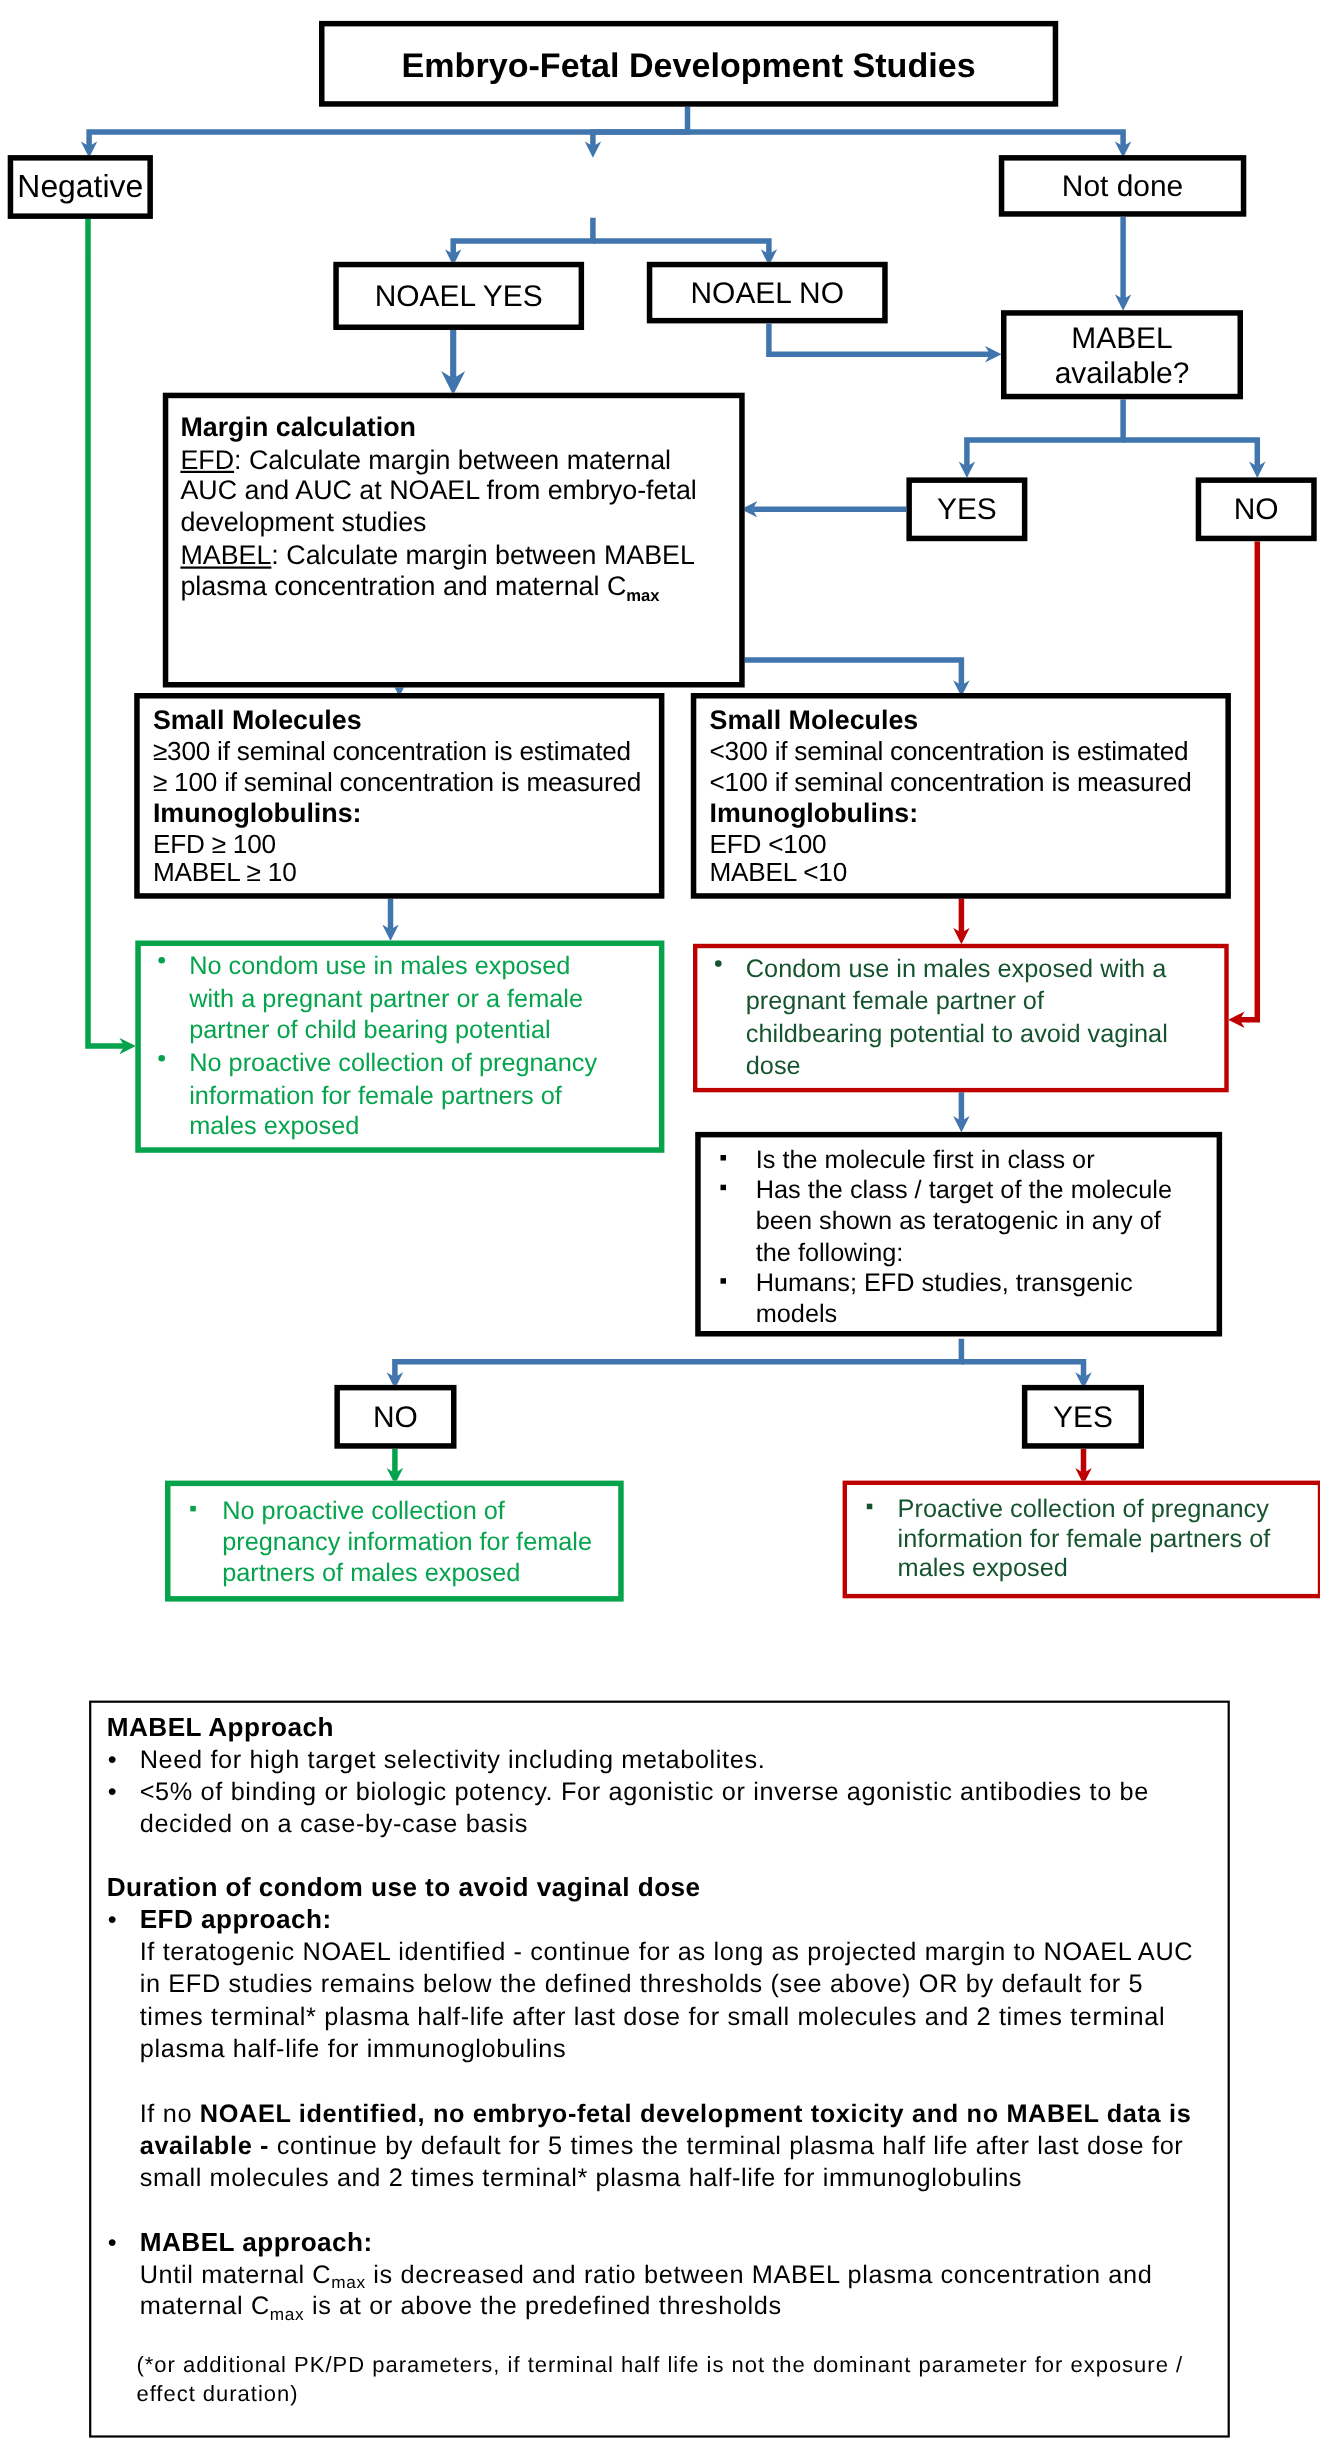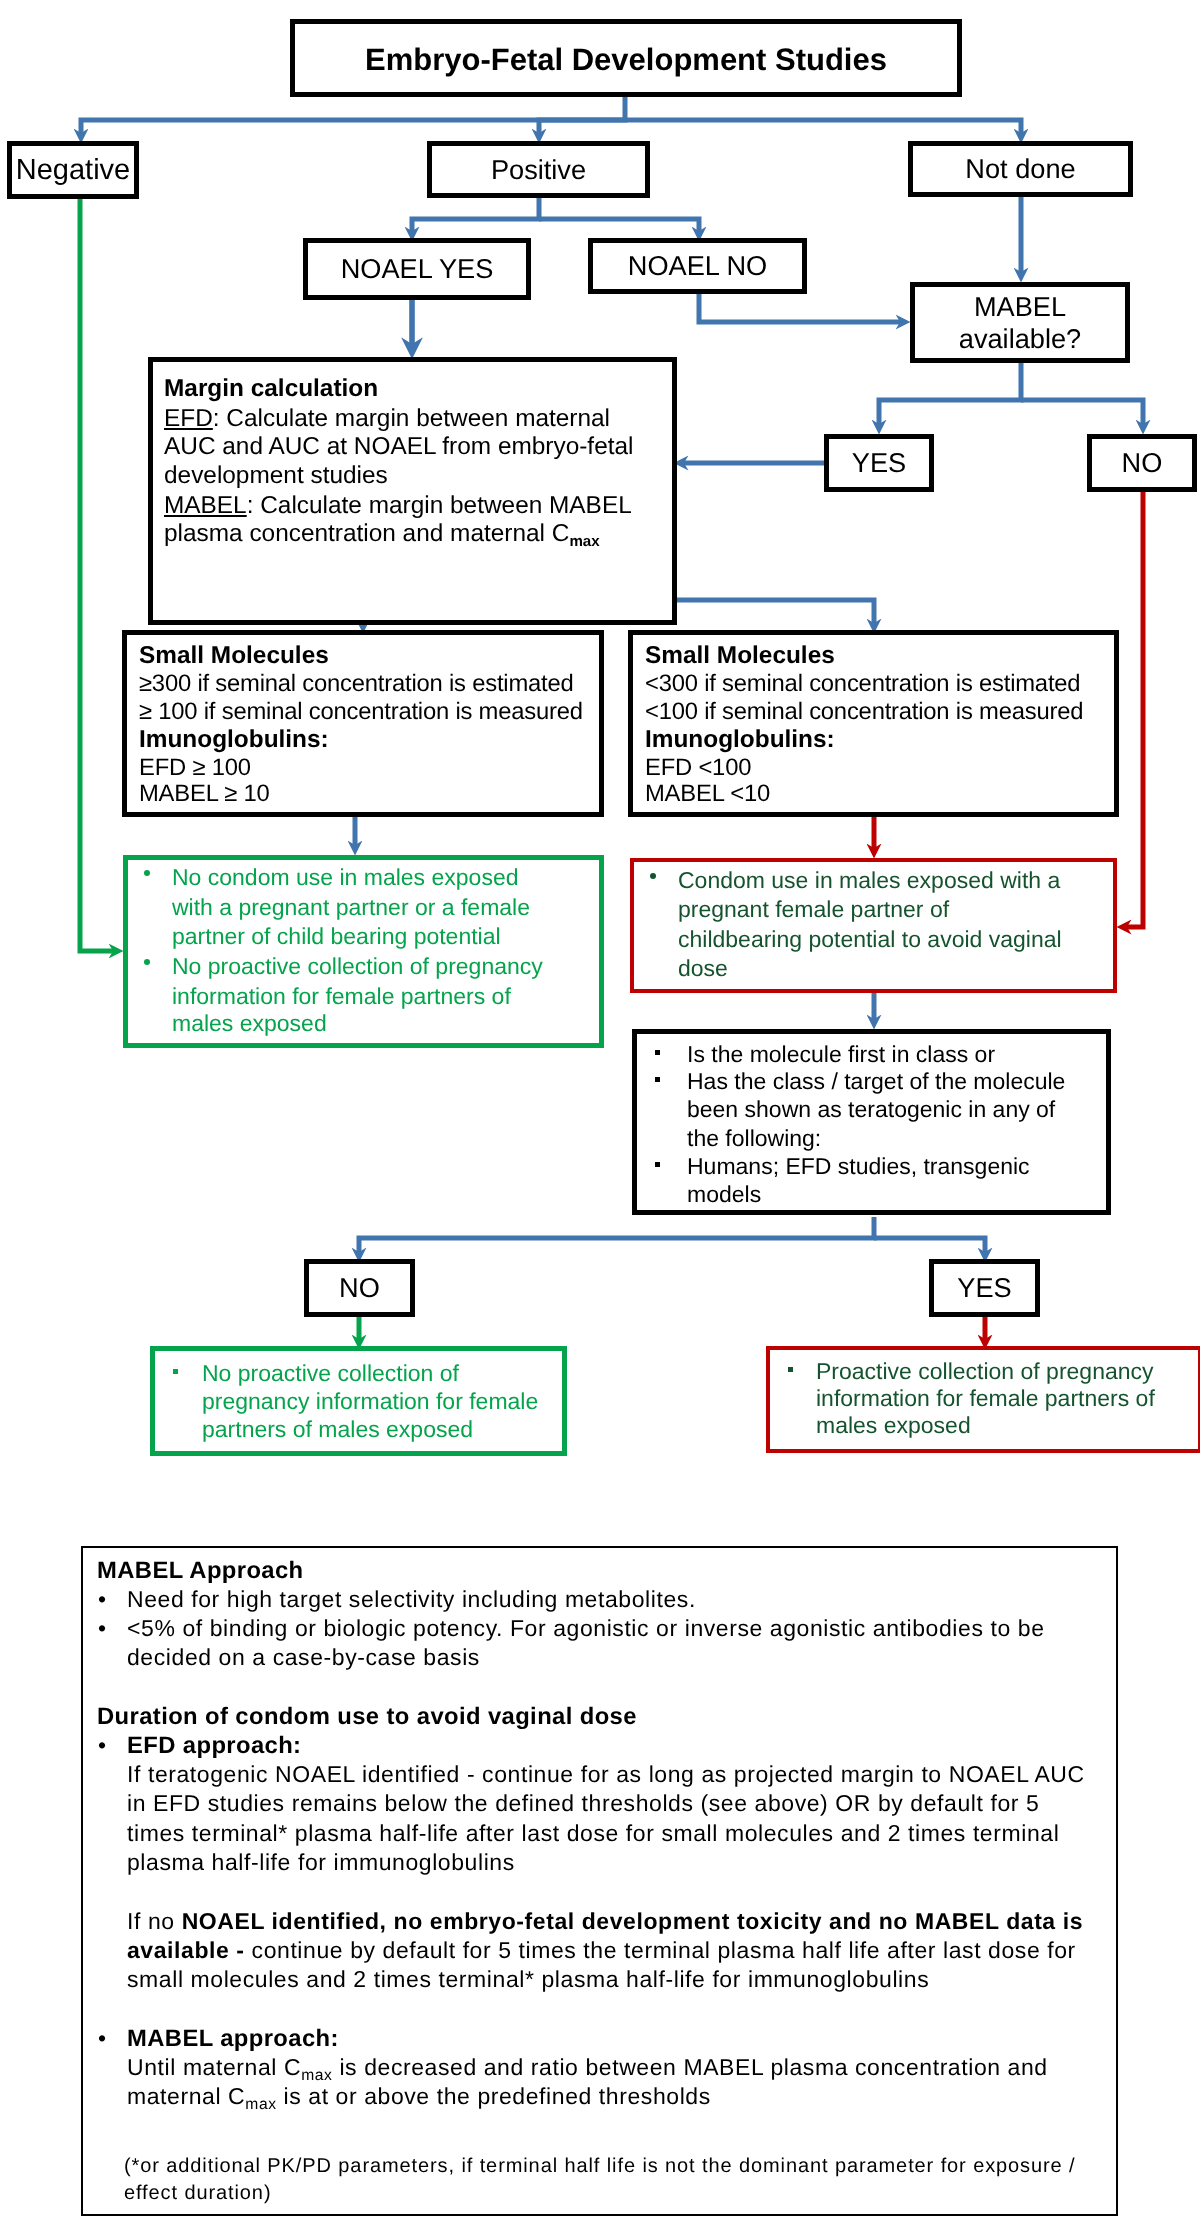--- a/index.html
+++ b/index.html
@@ -13,21 +13,21 @@
   .red{border:4px solid #bd0000;color:#14532d;}
   .thin{border-width:2px;}
   .ctr{display:flex;align-items:center;justify-content:center;text-align:center;}
   svg#lines{position:absolute;left:0;top:0;width:1200px;height:2218px;}
   sub{font-size:.62em;vertical-align:baseline;position:relative;top:.33em;font-weight:bold;}
   .nl sub{font-weight:normal;font-size:.68em;}
   .np{position:absolute;left:0;top:0;}
   .npn{position:absolute;left:-4px;top:8px;}
   .nl{position:absolute;white-space:nowrap;font-size:23px;line-height:29px;letter-spacing:.58px;}
   .nl.b{font-weight:bold;font-size:23.8px;letter-spacing:.4px;}
-  .nf{position:absolute;white-space:nowrap;font-size:20px;line-height:27px;letter-spacing:.9px;margin-top:16px;}
+  .nf{position:absolute;white-space:nowrap;font-size:20px;line-height:27px;letter-spacing:.9px;}
   .bu{position:absolute;font-size:23px;line-height:29px;}
   .fl{position:absolute;white-space:nowrap;font-size:inherit;line-height:29px;}
   .np{font-size:23px;}
   .bud{position:absolute;width:6px;height:6px;border-radius:50%;background:currentColor;}
   .bus{position:absolute;width:5px;height:5px;background:currentColor;}
   .fl.b{font-weight:bold;font-size:24.4px;letter-spacing:0;}
   .ul{text-decoration:underline;}
 </style>
 </head>
 <body>
@@ -81,23 +81,20 @@
     </g>
   </svg>
 
   <div class="box blk ctr" style="left:290px;top:19px;width:672px;height:78px;font-size:31px;font-weight:bold;letter-spacing:0;padding-top:3px;box-sizing:border-box">
     <span>Embryo-Fetal Development Studies</span>
   </div>
 
   <div class="box blk ctr" style="left:7px;top:141px;width:132px;height:58px;font-size:29px">
     <span>Negative</span>
   </div>
-  <div class="box blk ctr" style="left:427px;top:141px;width:223px;height:57px;font-size:27.2px">
-    <span>Positive</span>
-  </div>
   <div class="box blk ctr" style="left:908px;top:141px;width:225px;height:56px;font-size:27.2px">
     <span>Not done</span>
   </div>
 
   <div class="box blk ctr" style="left:303px;top:238px;width:228px;height:62px;font-size:27.2px">
     <span>NOAEL YES</span>
   </div>
   <div class="box blk ctr" style="left:588px;top:238px;width:219px;height:56px;font-size:27.2px">
     <span>NOAEL NO</span>
   </div>

